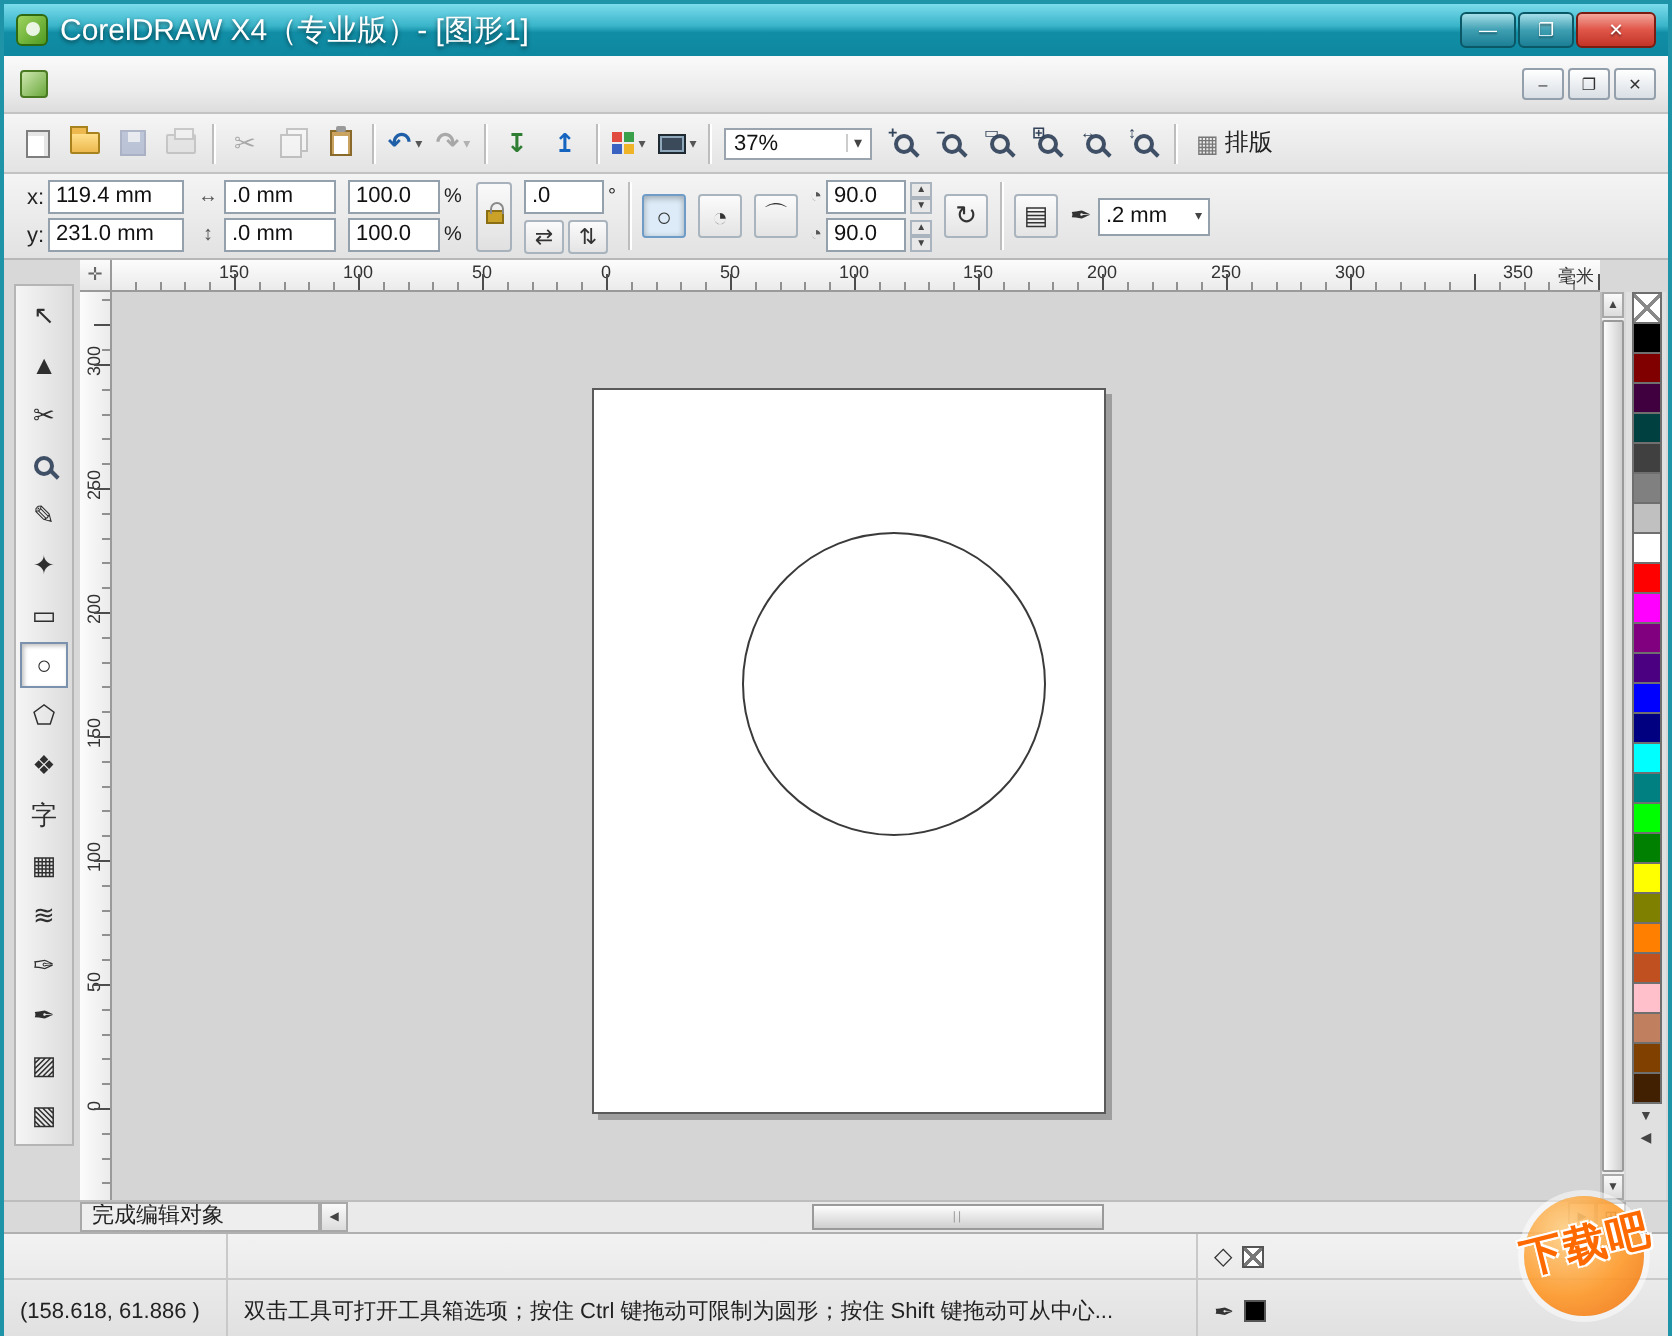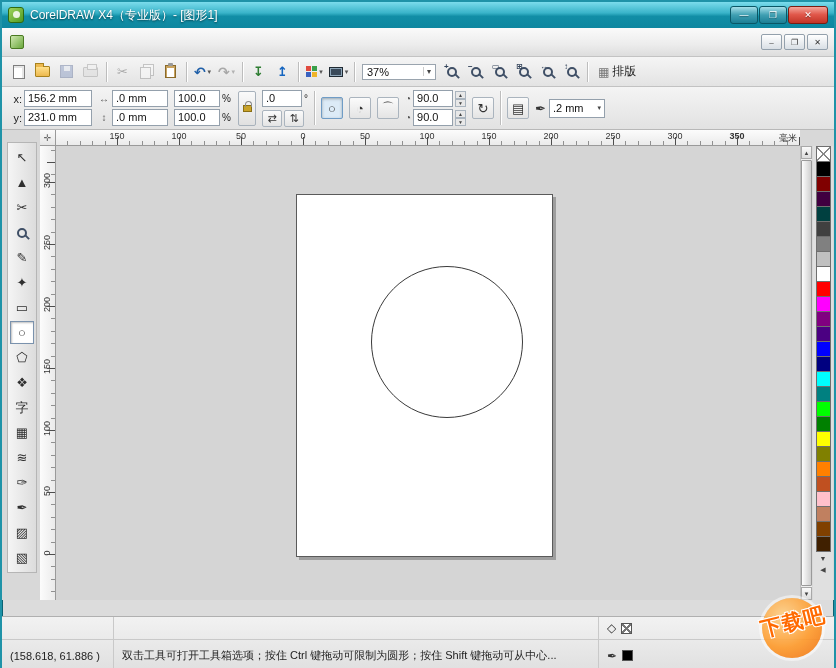--- a/index.html
+++ b/index.html
@@ -4,21 +4,21 @@
 <style>
   *{box-sizing:border-box;margin:0;padding:0}
   body{width:836px;height:668px;font-family:"Liberation Sans","DejaVu Sans",sans-serif;font-size:12px;overflow:hidden;background:#8fa3ab}
   .window{position:relative;width:836px;height:668px;background:#dcdcdc;border:2px solid #1f93a8;box-shadow:inset 0 0 0 1px #0b6374}
 
   
   .titlebar{position:absolute;left:0;top:0;right:0;height:26px;display:flex;align-items:center;padding:0 6px;color:#fff;
     background:linear-gradient(180deg,#7bdcec 0%,#39b4c9 42%,#118ea6 55%,#0e87a0 100%)}
   .app-icon{width:16px;height:16px;border-radius:3px;margin-right:6px;background:linear-gradient(135deg,#9ed45e,#4f9a22);border:1px solid #2f6a10;position:relative}
   .app-icon::after{content:"";position:absolute;left:4px;top:3px;width:7px;height:7px;border-radius:50%;background:rgba(255,255,255,.85)}
-  .title-text{font-size:12px;text-shadow:0 1px 2px rgba(0,0,0,.55);white-space:nowrap}
+  .title-text{font-size:15px;text-shadow:0 1px 2px rgba(0,0,0,.55);white-space:nowrap}
   .win-controls{margin-left:auto;display:flex;gap:1px}
   .win-btn{width:28px;height:18px;display:flex;align-items:center;justify-content:center;font-size:9px;color:#fff;cursor:default;
     border:1px solid #0a5766;border-radius:3px;background:linear-gradient(#a5dfe9,#3f9fb2 50%,#1c7f95);text-shadow:0 1px 1px rgba(0,0,0,.45)}
   .win-btn.close{width:40px;background:linear-gradient(#f4a69b,#e0574a 48%,#c13527);border-color:#7a1c12}
 
   
   .menubar{position:absolute;left:0;top:26px;right:0;height:29px;display:flex;align-items:center;padding:0 4px;
     background:linear-gradient(#fafafa,#ececec 60%,#dddddd);border-bottom:1px solid #c3c3c3}
   .doc-icon{width:14px;height:14px;margin:0 4px;background:linear-gradient(135deg,#cfe8b0,#6aa83c);border:1px solid #4a7a22;border-radius:2px}
   .menu-items{display:flex;align-items:center}
@@ -267,21 +267,21 @@
     <span class="tb-sep"></span>
     <div class="layout-btn">
       <span class="g-table">▦</span>
       <span>排版</span>
     </div>
   </div>
 
   <div class="propbar">
     <div class="pgrid2 g-coords">
       <span class="plabel">x:</span>
-      <span class="pfield">156.2 mm</span>
+      <span class="pfield">119.4 mm</span>
       <span class="plabel">y:</span>
       <span class="pfield">231.0 mm</span>
     </div>
     <div class="pgrid2 g-size">
       <span class="picon">↔</span>
       <span class="pfield">.0 mm</span>
       <span class="picon">↕</span>
       <span class="pfield">.0 mm</span>
     </div>
     <div class="pgrid2 g-scale">
@@ -365,21 +365,21 @@
     <span class="htick" style="left: 61px;">150</span>
         <span class="htick" style="left: 123px;">100</span>
         <span class="htick" style="left: 185px;">50</span>
         <span class="htick" style="left: 247px;">0</span>
         <span class="htick" style="left: 309px;">50</span>
         <span class="htick" style="left: 371px;">100</span>
         <span class="htick" style="left: 433px;">150</span>
         <span class="htick" style="left: 495px;">200</span>
         <span class="htick" style="left: 557px;">250</span>
         <span class="htick" style="left: 619px;">300</span>
-        <span class="htick" style="left: 681px; font-weight: bold;">350</span>
+        <span class="htick" style="left: 703px;">350</span>
       </div>
     <div class="vruler">
         <span class="vtick" style="top: 30px;">300</span>
         <span class="vtick" style="top: 92px;">250</span>
         <span class="vtick" style="top: 154px;">200</span>
         <span class="vtick" style="top: 216px;">150</span>
         <span class="vtick" style="top: 278px;">100</span>
         <span class="vtick" style="top: 340px;">50</span>
         <span class="vtick" style="top: 402px;">0</span>
       </div>
@@ -421,20 +421,33 @@
         <div class="swatch" style="background: rgb(192, 80, 32);"></div>
         <div class="swatch" style="background: rgb(255, 192, 203);"></div>
         <div class="swatch" style="background: rgb(192, 128, 96);"></div>
         <div class="swatch" style="background: rgb(128, 64, 0);"></div>
         <div class="swatch" style="background: rgb(64, 32, 0);"></div>
         <div class="pal-arrow">▼</div>
         <div class="pal-arrow">◀</div>
       </div>
   </div>
 
+  <div class="scrollrow">
+    <div class="left-gap"></div>
+    <div class="status-msg">完成编辑对象</div>
+    <div class="hscroll">
+      <span class="sbtn">◀</span>
+      <div class="htrack">
+          <div class="hthumb">||</div>
+        </div>
+      <span class="sbtn">▶</span>
+    </div>
+    <div class="nav-btn">⊞</div>
+    <div class="right-gap"></div>
+  </div>
 
   <div class="statusbar">
     <div class="sb-cell sb-c1 row1"></div>
     <div class="sb-cell row1"></div>
     <div class="sb-cell sb-c3 row1">
       <span class="ind-icon">◇</span>
       <span class="ind-swatch none-swatch"></span>
     </div>
     <div class="sb-cell sb-c1">(158.618, 61.886 )</div>
     <div class="sb-cell">双击工具可打开工具箱选项；按住 Ctrl 键拖动可限制为圆形；按住 Shift 键拖动可从中心...</div>

